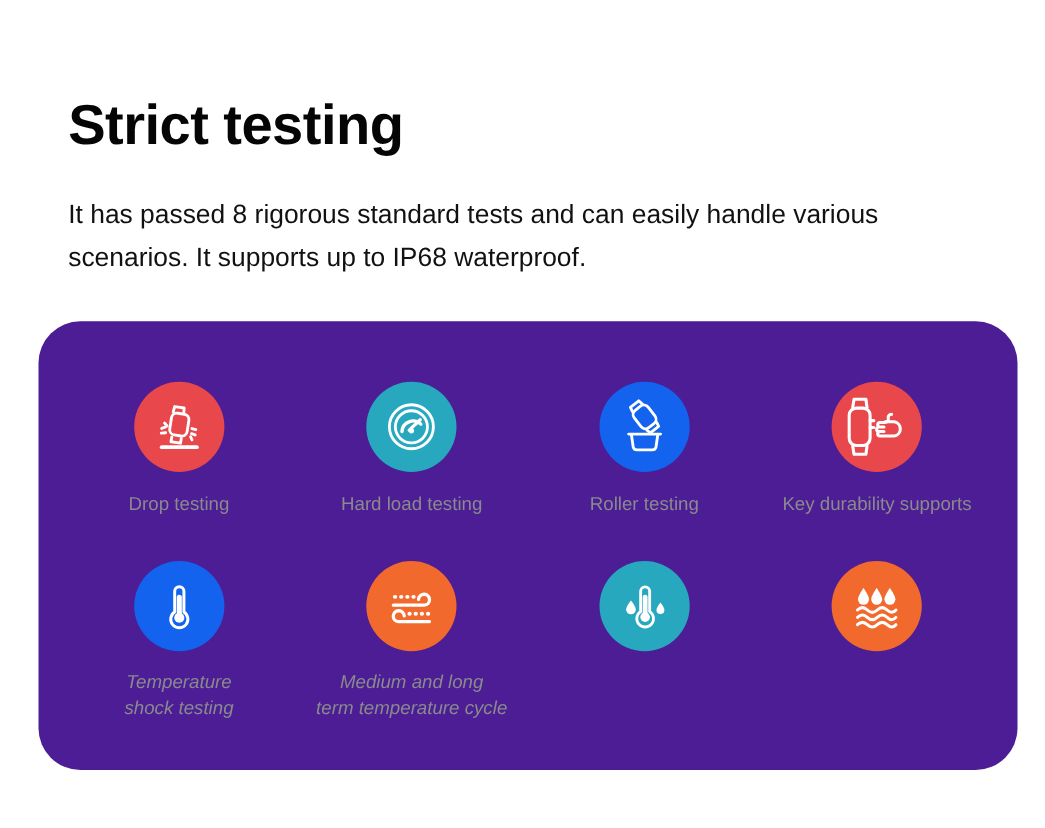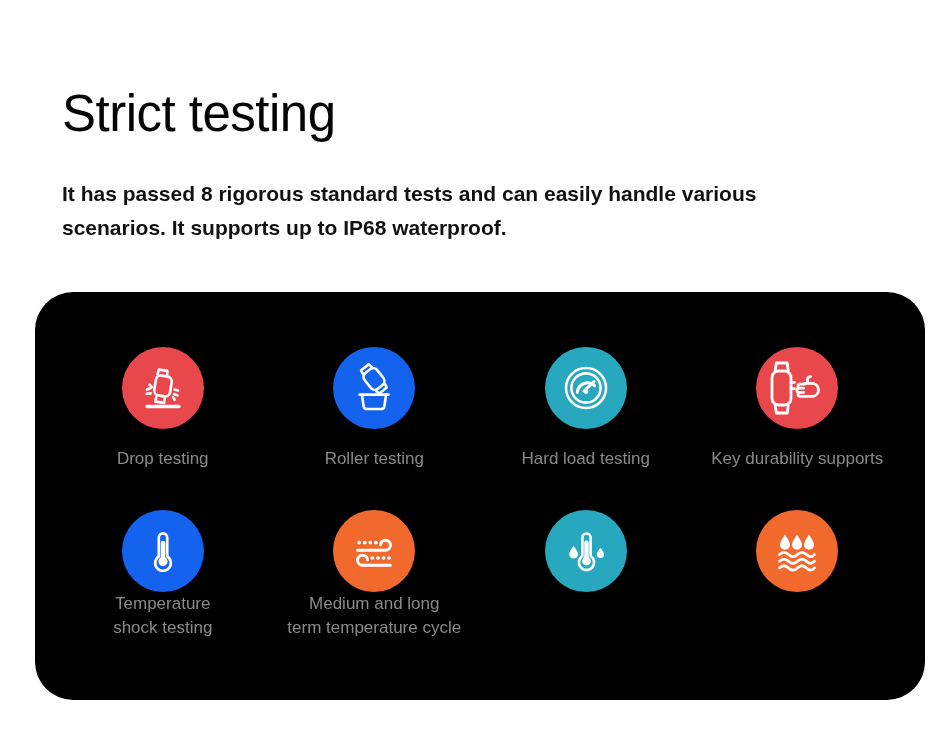--- a/index.html
+++ b/index.html
@@ -8,40 +8,40 @@
     background: #ffffff;
     font-family: "Liberation Sans", sans-serif;
     overflow: hidden;
   }
   .page { position: relative; width: 950px; height: 753px; background: #fff; }
 
   .page-title {
     position: absolute;
     left: 62px; top: 86px;
     font-size: 51px;
-    font-weight: normal;
+    font-weight: bold;
     color: #050505;
     letter-spacing: -0.5px;
     line-height: 1.1;
   }
   .page-subtitle {
     position: absolute;
     left: 62px; top: 177px;
     width: 790px;
-    font-size: 21px;
-    font-weight: bold;
+    font-size: 24px;
+    font-weight: normal;
     color: #111111;
     line-height: 1.62;
   }
 
   .test-card {
     position: absolute;
     left: 35px; top: 292px;
     width: 890px; height: 408px;
-    background: #000000;
+    background: #4c1d95;
     border-radius: 38px;
   }
 
   .grid {
     position: absolute;
     left: 0; top: 0;
     width: 890px; height: 408px;
     display: grid;
     grid-template-columns: repeat(4, 1fr);
     grid-template-rows: 163px 1fr;
@@ -65,21 +65,21 @@
   .icon-circle svg { display: block; overflow: visible; }
 
   .cell-label {
     margin-top: 18px;
     font-size: 17px;
     color: #8a8a8d;
     text-align: center;
     line-height: 1.42;
     white-space: pre-line;
   }
-  .row2 .cell-label { margin-top: 0; }
+  .row2 .cell-label { margin-top: 16px; font-style: italic; }
 </style>
 </head>
 <body>
 
 <div class="page">
 
   <h1 class="page-title">Strict testing</h1>
   <p class="page-subtitle">It has passed 8 rigorous standard tests and can easily handle various scenarios. It supports up to IP68 waterproof.</p>
 
   <div class="test-card">
@@ -92,52 +92,52 @@
               <rect x="19" y="15" width="16" height="20" rx="5" transform="rotate(9 27 25)"></rect>
               <path d="M21.5 13.4 L22.8 8.6 L31.4 9.9 L31.1 14.6"></path>
               <path d="M20.2 36.2 L19.4 40.6 L28.1 41.9 L28.8 37.6"></path>
               <path d="M11 28.5 L14.5 27.2 M10.6 32.8 L14.6 32.4 M13.6 23.6 L15.9 26.2"></path>
               <path d="M42 29.5 L38.5 28.6 M41.4 34.4 L38.1 33.2 M38.6 38.8 L37.2 36"></path>
               <line x1="11" y1="45.5" x2="43" y2="45.5" stroke-width="3.4"></line>
             </svg>
           </span>
         </div>
         <div class="cell-label">Drop testing</div>
+      </div>
+
+      <div class="cell row1">
+        <div class="icon-circle" style="background:#27a8be">
+          <span>
+            <svg width="54" height="54" viewBox="0 0 54 54" fill="none" stroke="#fff" stroke-width="2.6" stroke-linecap="round" stroke-linejoin="round">
+              <circle cx="27" cy="27" r="20"></circle>
+              <circle cx="27" cy="27" r="14.6"></circle>
+              <path d="M18.4 31.4 A10.2 10.2 0 0 1 35.6 24.6" stroke-width="3"></path>
+              <path d="M25 30 L35 20.6" stroke-width="3"></path>
+              <circle cx="27" cy="30.6" r="2.4" fill="#fff" stroke="none"></circle>
+            </svg>
+          </span>
+        </div>
+        <div class="cell-label">Hard load testing</div>
       </div>
 
       <div class="cell row1">
         <div class="icon-circle" style="background:#1463ef">
           <span>
             <svg width="54" height="54" viewBox="0 0 54 54" fill="none" stroke="#fff" stroke-width="2.6" stroke-linecap="round" stroke-linejoin="round">
               <g transform="rotate(-38 27 18)">
                 <rect x="19" y="8" width="16" height="20" rx="5"></rect>
                 <path d="M21.3 7.2 L22.2 3.2 L31.8 3.2 L32.6 7.2"></path>
                 <path d="M21.3 28.7 L22.2 32.6 L31.8 32.6 L32.6 28.7"></path>
               </g>
               <path d="M15 34 L16.6 45.2 A3.4 3.4 0 0 0 20 48 L34 48 A3.4 3.4 0 0 0 37.4 45.2 L39 34"></path>
               <line x1="12.5" y1="33.6" x2="41.5" y2="33.6"></line>
             </svg>
           </span>
         </div>
         <div class="cell-label">Roller testing</div>
-      </div>
-
-      <div class="cell row1">
-        <div class="icon-circle" style="background:#27a8be">
-          <span>
-            <svg width="54" height="54" viewBox="0 0 54 54" fill="none" stroke="#fff" stroke-width="2.6" stroke-linecap="round" stroke-linejoin="round">
-              <circle cx="27" cy="27" r="20"></circle>
-              <circle cx="27" cy="27" r="14.6"></circle>
-              <path d="M18.4 31.4 A10.2 10.2 0 0 1 35.6 24.6" stroke-width="3"></path>
-              <path d="M25 30 L35 20.6" stroke-width="3"></path>
-              <circle cx="27" cy="30.6" r="2.4" fill="#fff" stroke="none"></circle>
-            </svg>
-          </span>
-        </div>
-        <div class="cell-label">Hard load testing</div>
       </div>
 
       <div class="cell row1">
         <div class="icon-circle" style="background:#e8484b">
           <span>
             <svg width="64" height="60" viewBox="0 0 64 60" fill="none" stroke="#fff" stroke-width="2.8" stroke-linecap="round" stroke-linejoin="round">
               <rect x="7" y="13" width="19" height="34" rx="6.5"></rect>
               <path d="M10.2 12.4 L11.4 5 L22.2 5 L23.2 12.4"></path>
               <path d="M10.2 47.6 L11.4 55 L22.2 55 L23.2 47.6"></path>
               <path d="M26 24.4 L29.4 24.4 M26 30.6 L29.4 30.6"></path>

